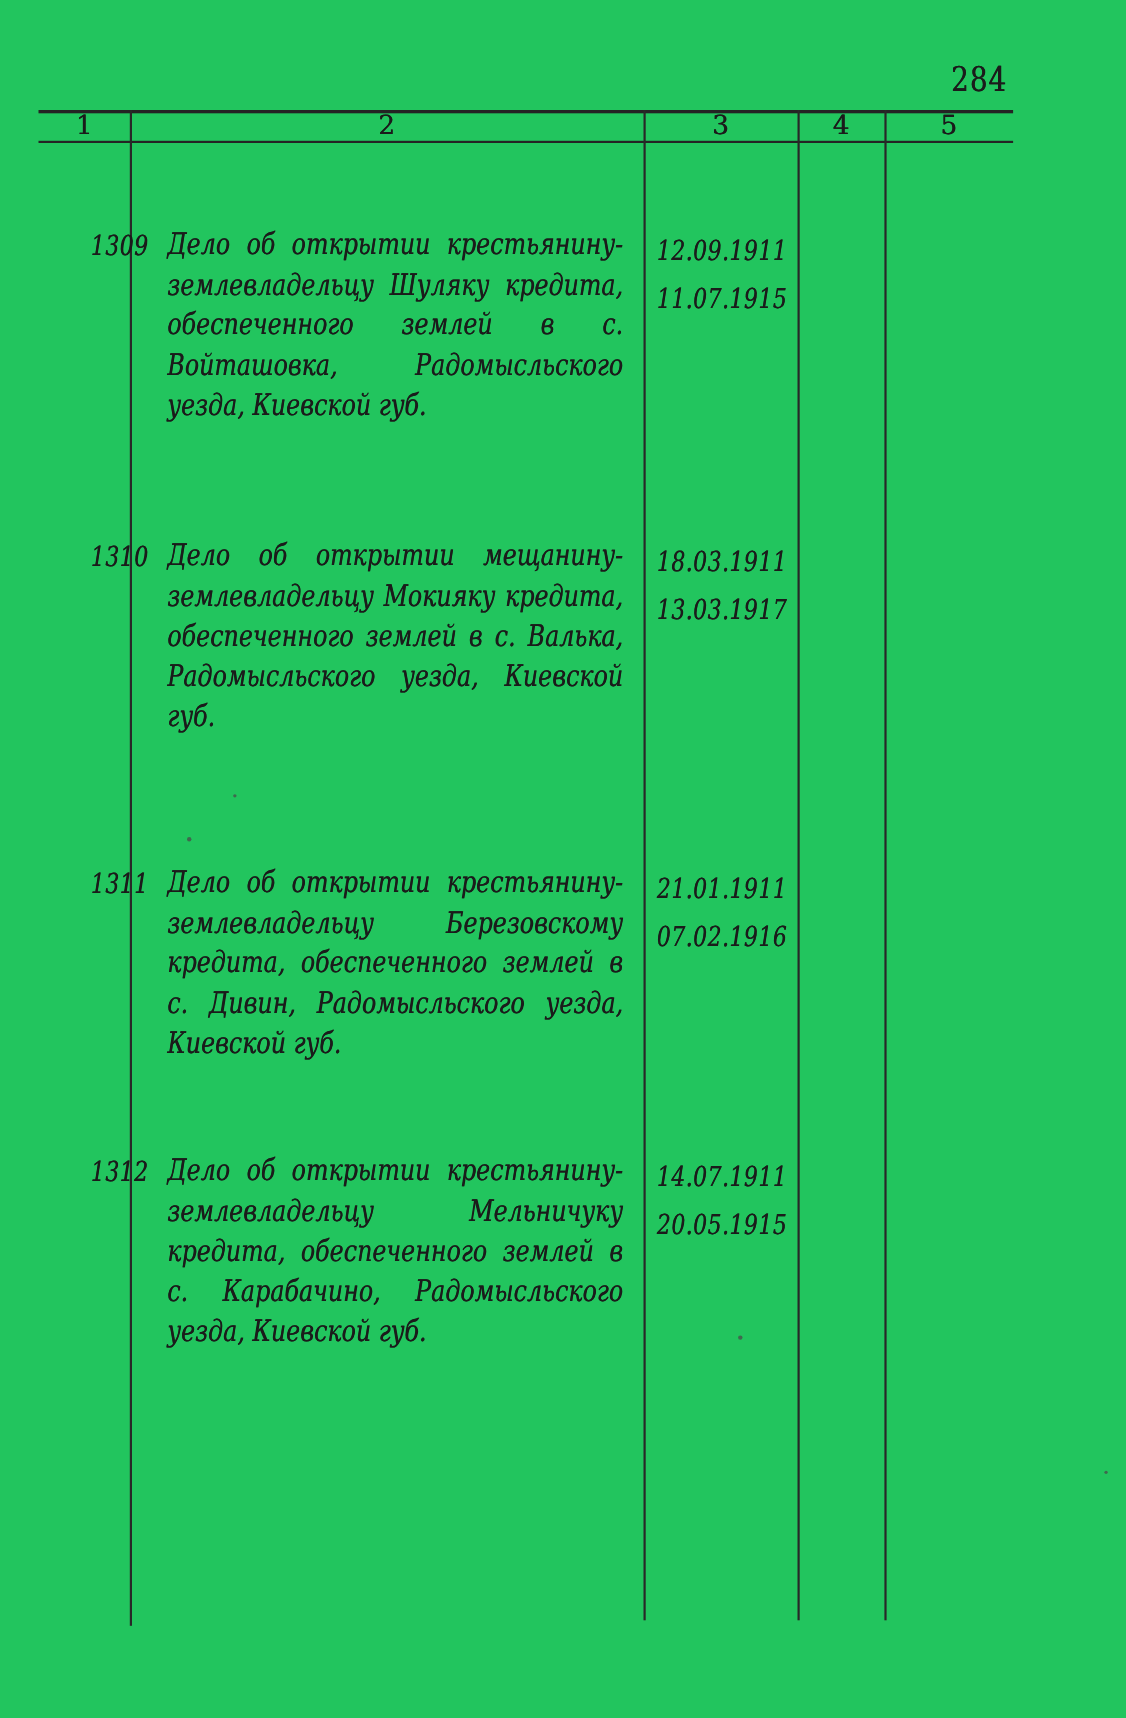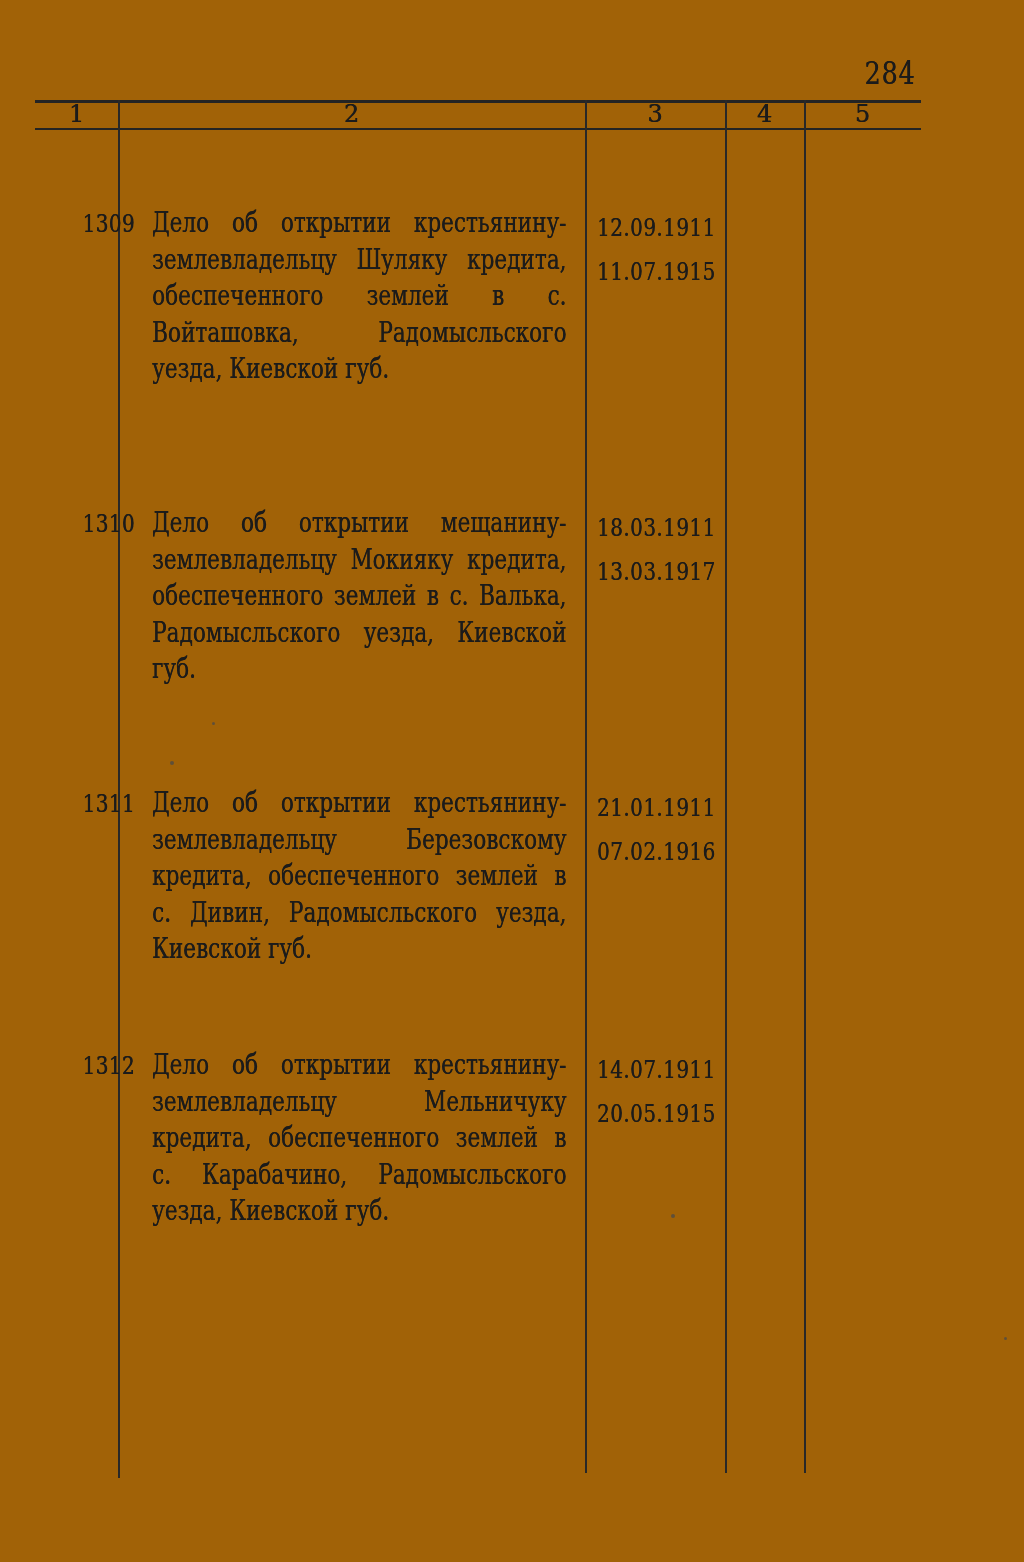--- a/index.html
+++ b/index.html
@@ -1,19 +1,19 @@
 <!DOCTYPE html>
 <html><head>
 <meta charset="utf-8">
 <style>
   html,body{margin:0;padding:0;background:#e8e8e8;}
   .page{
     position:relative;
     width:1024px;height:1562px;
-    background:#a16207;
+    background:#22c55e;
     font-family:"DejaVu Serif","Liberation Serif",serif;
     color:#1b1b1b;
     overflow:hidden;
   }
   
   .page-number{
     position:absolute;left:858px;top:55px;width:64px;
     font-size:31px;text-align:center;
     transform:scale(0.82,1);transform-origin:center top;
     letter-spacing:1px;
@@ -33,22 +33,22 @@
     position:absolute;top:101px;height:27px;line-height:27px;
     font-size:24px;text-align:center;
     text-shadow:0.3px 0 0 currentColor;
   }
   .ch1{left:35px;width:83px;}
   .ch2{left:118px;width:467px;}
   .ch3{left:585px;width:140px;}
   .ch4{left:725px;width:79px;}
   .ch5{left:804px;width:117px;}
   
-  .row{position:absolute;left:0;width:916px;height:292px;}
-  .r0{top:205px;} .r1{top:505px;} .r2{top:785px;} .r3{top:1047px;}
+  .row{position:absolute;left:0;width:916px;height:292px;font-style:italic;}
+  .r0{top:205px;} .r1{top:488px;} .r2{top:785px;} .r3{top:1047px;}
   .row-number{
     position:absolute;left:20px;top:0;width:115px;
     font-size:25px;line-height:37px;text-align:right;
     transform:scale(0.8,1);transform-origin:right top;
     letter-spacing:0.5px;
     text-shadow:0.4px 0 0 currentColor;
   }
   .row-body{
     position:absolute;left:152px;top:0;width:518px;
     transform:scale(0.8,1);transform-origin:left top;

